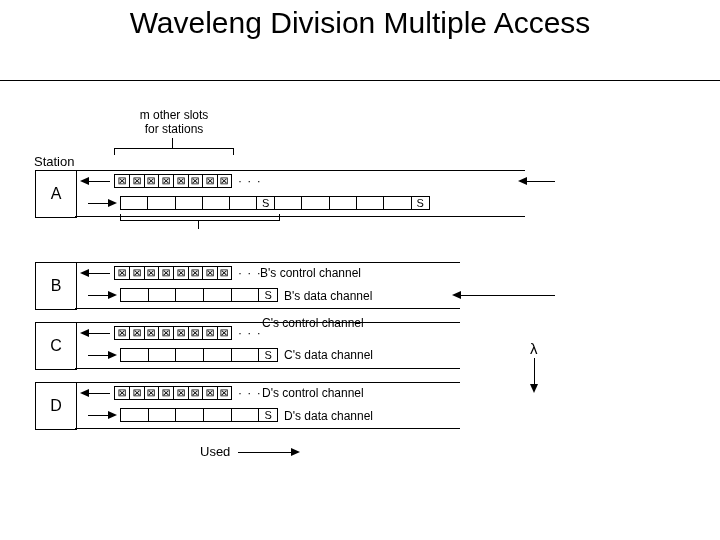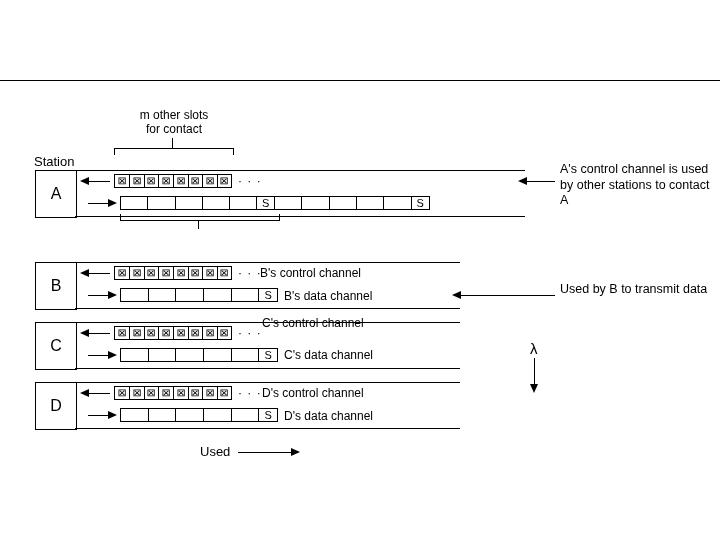--- a/index.html
+++ b/index.html
@@ -146,29 +146,29 @@
     position: absolute;
     font-size: 12.5px;
     line-height: 1.25;
     max-width: 170px;
   }
 </style>
 </head>
 <body>
 
 <div class="title">
-  <br>
+  <span>Waveleng Division Multiple Access</span><br>
 </div>
 <div class="title-underline"></div>
 
 <div class="diagram">
 
   <div class="lbl small" style="left:124px; top:8px; text-align:center; width:100px">
     <span>m other slots</span><br>
-    <span>for contact</span>
+    <span>for stations</span>
   </div>
   <div class="vline" style="left:172px; top:38px; height:10px"></div>
   <div class="brace-top" style="left:114px; top:48px; width:118px"></div>
 
   <div class="lbl" style="left:34px; top:54px">Station</div>
 
   <div class="hline" style="left:75px; top:70px; width:450px"></div>
   <div class="station-box" style="left:35px; top:70px; height:46px">
     <span>A</span>
   </div>
@@ -225,21 +225,20 @@
         <span>S</span>
       </div>
   </div>
   <div class="hline" style="left:75px; top:116px; width:450px"></div>
 
   <div class="brace-bot" style="left:120px; top:114px; width:158px"></div>
   <div class="vline" style="left:198px; top:120px; height:9px"></div>
 
   <div class="hline" style="left:525px; top:81px; width:30px"></div>
   <div class="arrow-l" style="left:518px; top:77px"></div>
-  <div class="ann" style="left:560px; top:62px">A's control channel is used by other stations to contact A</div>
 
   <div class="hline" style="left:75px; top:162px; width:385px"></div>
   <div class="station-box" style="left:35px; top:162px; height:46px">
     <span>B</span>
   </div>
   <div class="arrow-l" style="left:80px; top:169px"></div>
   <div class="hline" style="left:88px; top:173px; width:22px"></div>
   <div class="slot-row" style="left:114px; top:166px">
     <div class="slot xslot" style="width:15px">
         <span>⊠</span>
@@ -279,21 +278,20 @@
     <div class="cell" style="width:28px"></div>
     <div class="cell" style="width:18px">
         <span>S</span>
       </div>
   </div>
   <div class="lbl small" style="left:284px; top:189px">B's data channel</div>
   <div class="hline" style="left:75px; top:208px; width:385px"></div>
 
   <div class="hline" style="left:460px; top:195px; width:95px"></div>
   <div class="arrow-l" style="left:452px; top:191px"></div>
-  <div class="ann" style="left:560px; top:182px">Used by B to transmit data</div>
 
   <div class="hline" style="left:75px; top:222px; width:385px"></div>
   <div class="station-box" style="left:35px; top:222px; height:46px">
     <span>C</span>
   </div>
   <div class="arrow-l" style="left:80px; top:229px"></div>
   <div class="hline" style="left:88px; top:233px; width:22px"></div>
   <div class="slot-row" style="left:114px; top:226px">
     <div class="slot xslot" style="width:15px">
         <span>⊠</span>

